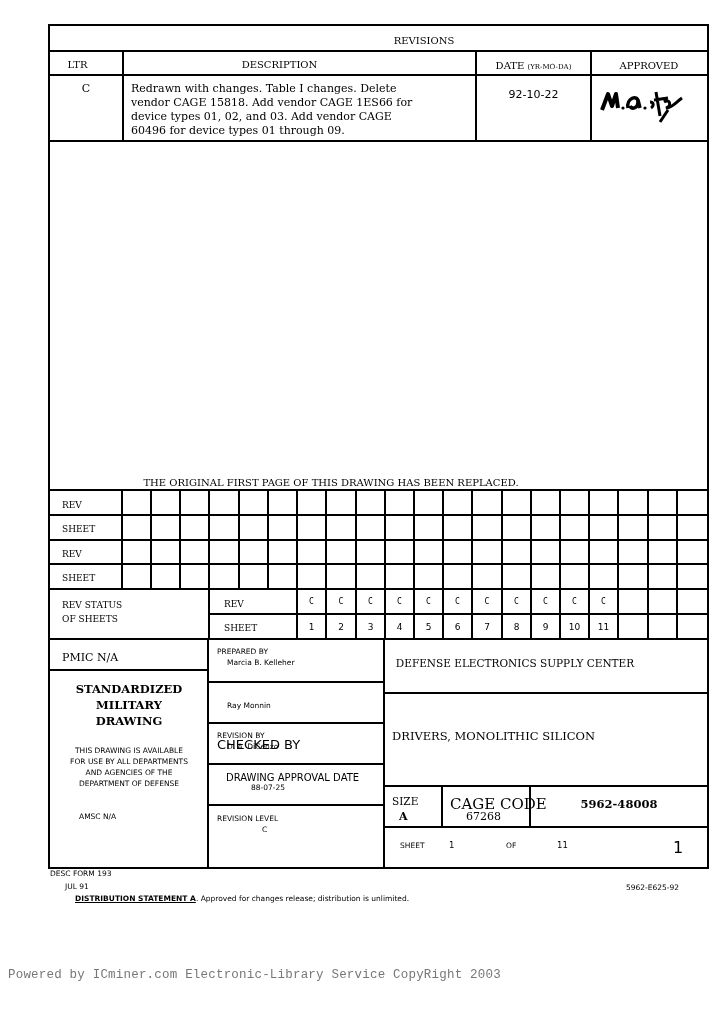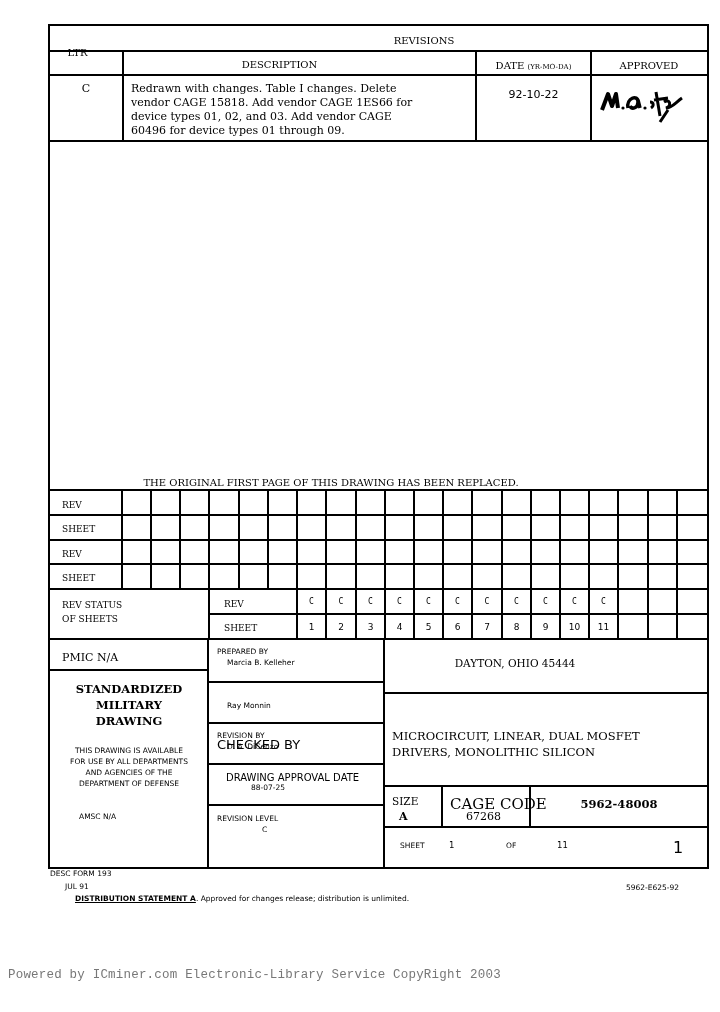--- a/index.html
+++ b/index.html
@@ -24,21 +24,21 @@
   .footer-lib { position:absolute; left:8px; top:968px; font-size:12.5px; color:#777; letter-spacing:0.2px; }
 </style>
 </head>
 <body>
 
 <div class="box" style="left:48px; top:24px; width:661px; height:845px;"></div>
 
 <div class="abs t10 serif center" style="left:49px; top:35px; width:658px;padding-left:46px;">REVISIONS</div>
 <div class="hline" style="left:49px; top:50px; width:658px;"></div>
 
-<div class="abs t10 serif center" style="left:49px; top:47px; width:57px;">LTR</div>
+<div class="abs t10 serif center" style="left:49px; top:59px; width:57px;">LTR</div>
 <div class="abs t10 serif center" style="left:123px; top:59px; width:313px;">DESCRIPTION</div>
 <div class="abs t10 serif" style="left:476px; top:60px; width:115px; text-align:center;">
   <span>DATE</span>
   <span class="t8" style="font-size:7px;">(YR-MO-DA)</span>
 </div>
 <div class="abs t10 serif center" style="left:591px; top:60px; width:116px;">APPROVED</div>
 <div class="hline" style="left:49px; top:74px; width:658px;"></div>
 
 <div class="vline" style="left:122px; top:50px; height:91px;"></div>
 <div class="vline" style="left:475px; top:50px; height:91px;"></div>
@@ -155,25 +155,24 @@
 <div class="abs sans" style="left:227px; top:742px; font-size:7.5px;">D. A. DiCenzo</div>
 <div class="hline" style="left:208px; top:763px; width:176px;"></div>
 <div class="abs sans" style="left:226px; top:772px; font-size:10px;">DRAWING APPROVAL DATE</div>
 <div class="abs sans" style="left:251px; top:783px; font-size:7.5px;">88-07-25</div>
 <div class="hline" style="left:208px; top:804px; width:176px;"></div>
 <div class="abs sans" style="left:217px; top:814px; font-size:7.5px;">REVISION LEVEL</div>
 <div class="abs sans" style="left:262px; top:825px; font-size:7.5px;">C</div>
 <div class="vline" style="left:383px; top:638px; height:230px;"></div>
 
 <div class="abs serif center" style="left:385px; top:656px; width:260px; font-size:10.5px; line-height:15px;">
-  <div>DAYTON, OHIO  45444</div>
+  <div>DEFENSE ELECTRONICS SUPPLY CENTER</div>
 </div>
 <div class="hline" style="left:384px; top:692px; width:323px;"></div>
 <div class="abs serif" style="left:392px; top:728px; font-size:11.5px; line-height:16px;">
-  <div>MICROCIRCUIT, LINEAR, DUAL MOSFET</div>
   <div>DRIVERS, MONOLITHIC SILICON</div>
 </div>
 <div class="hline" style="left:384px; top:785px; width:323px;"></div>
 <div class="abs serif" style="left:392px; top:795px; font-size:10.5px;">SIZE</div>
 <div class="abs serif bold" style="left:399px; top:810px; font-size:11px;">A</div>
 <div class="vline" style="left:441px; top:786px; height:41px;"></div>
 <div class="abs serif" style="left:450px; top:795px; font-size:15px;">CAGE CODE</div>
 <div class="abs serif" style="left:466px; top:810px; font-size:11px;">67268</div>
 <div class="vline" style="left:529px; top:786px; height:41px;"></div>
 <div class="abs serif bold center" style="left:531px; top:797px; width:176px; font-size:11.5px;">5962-48008</div>

